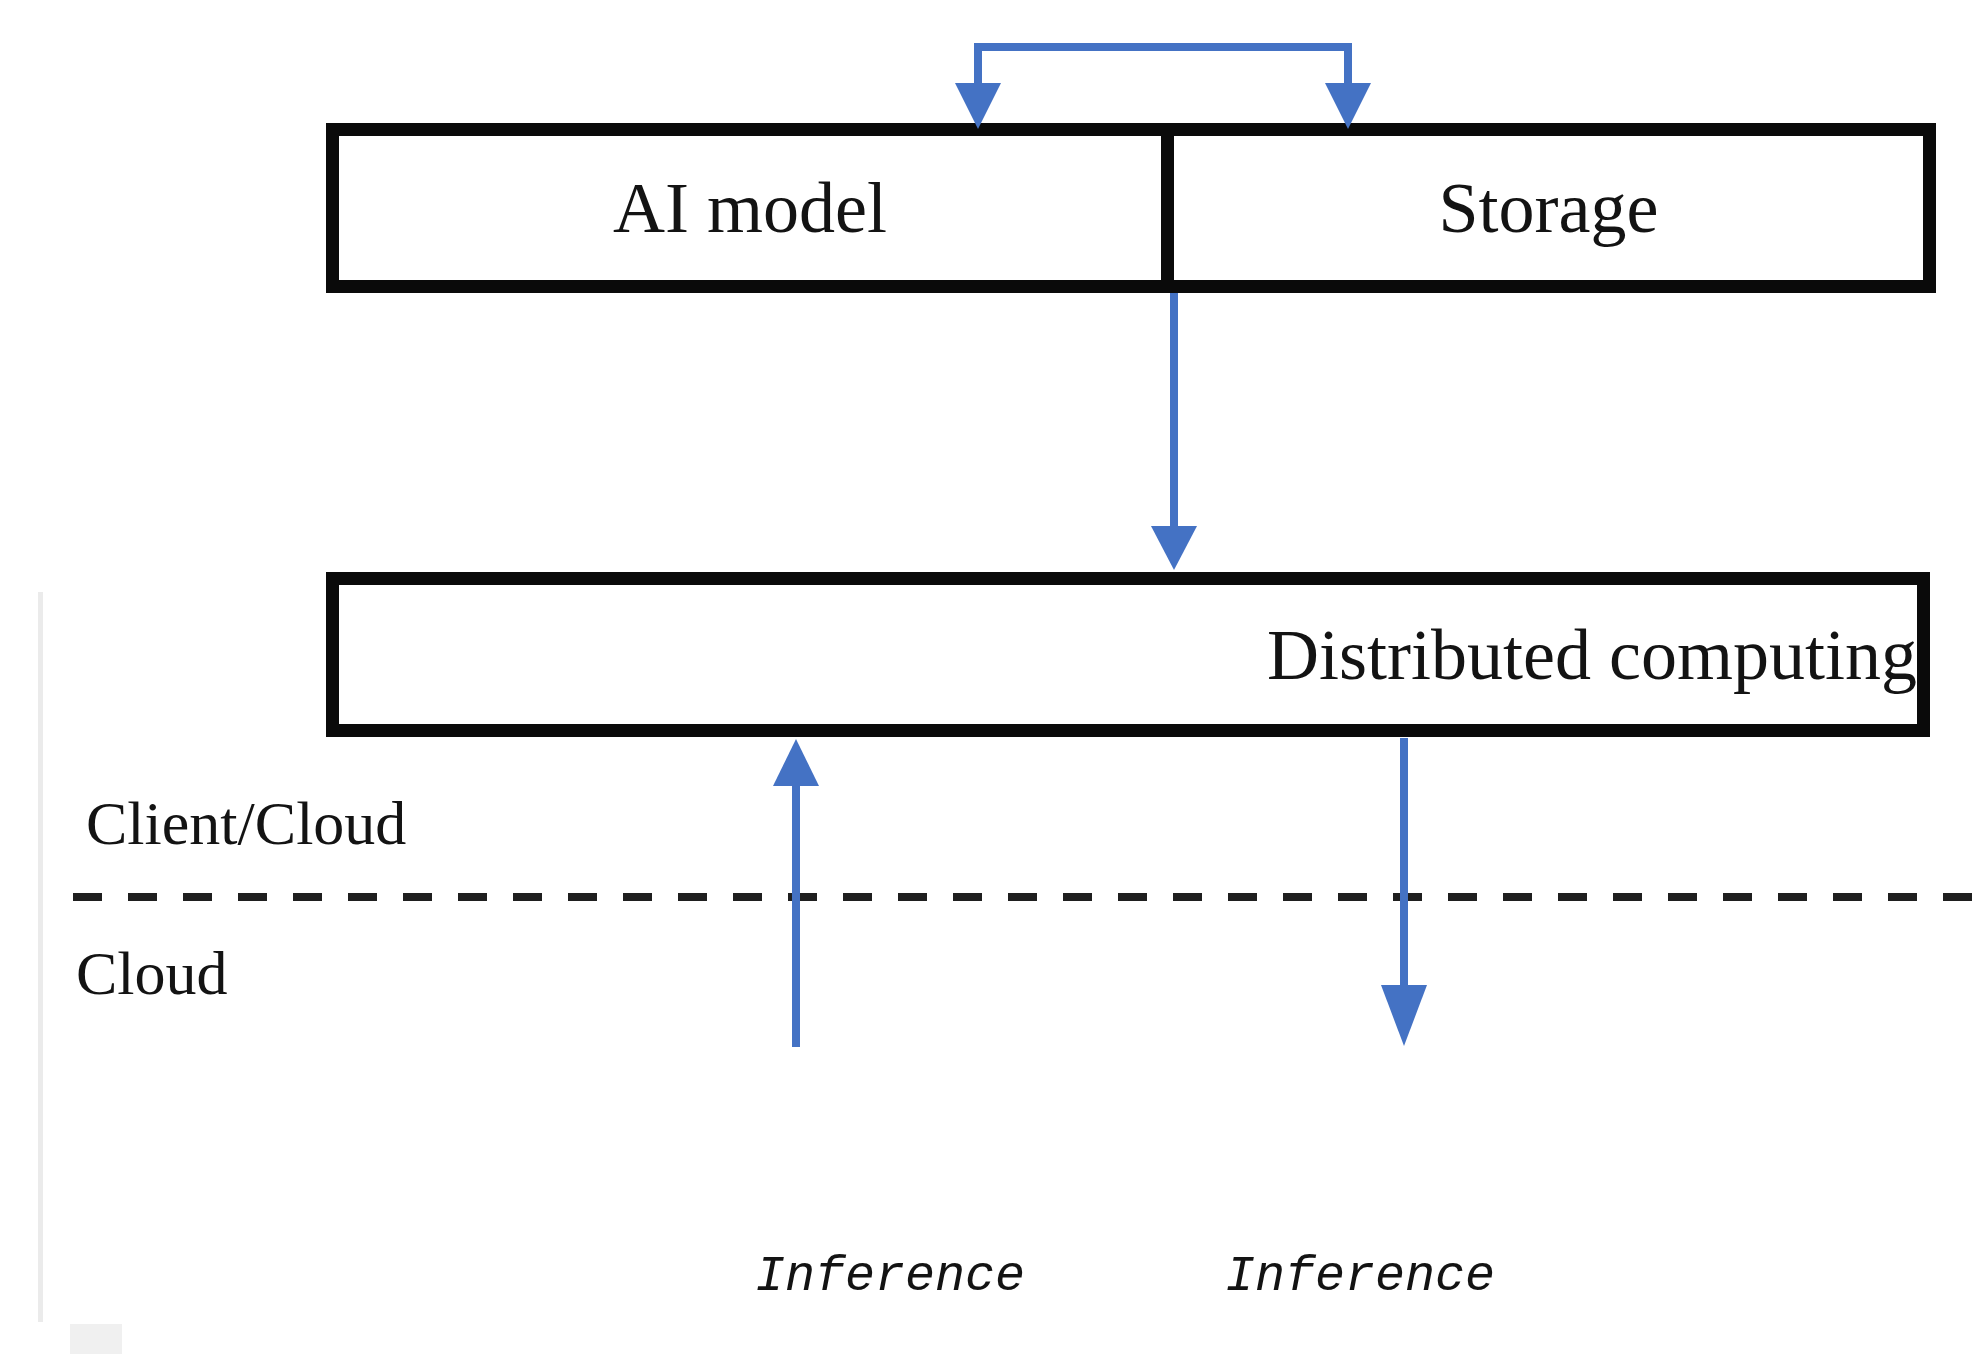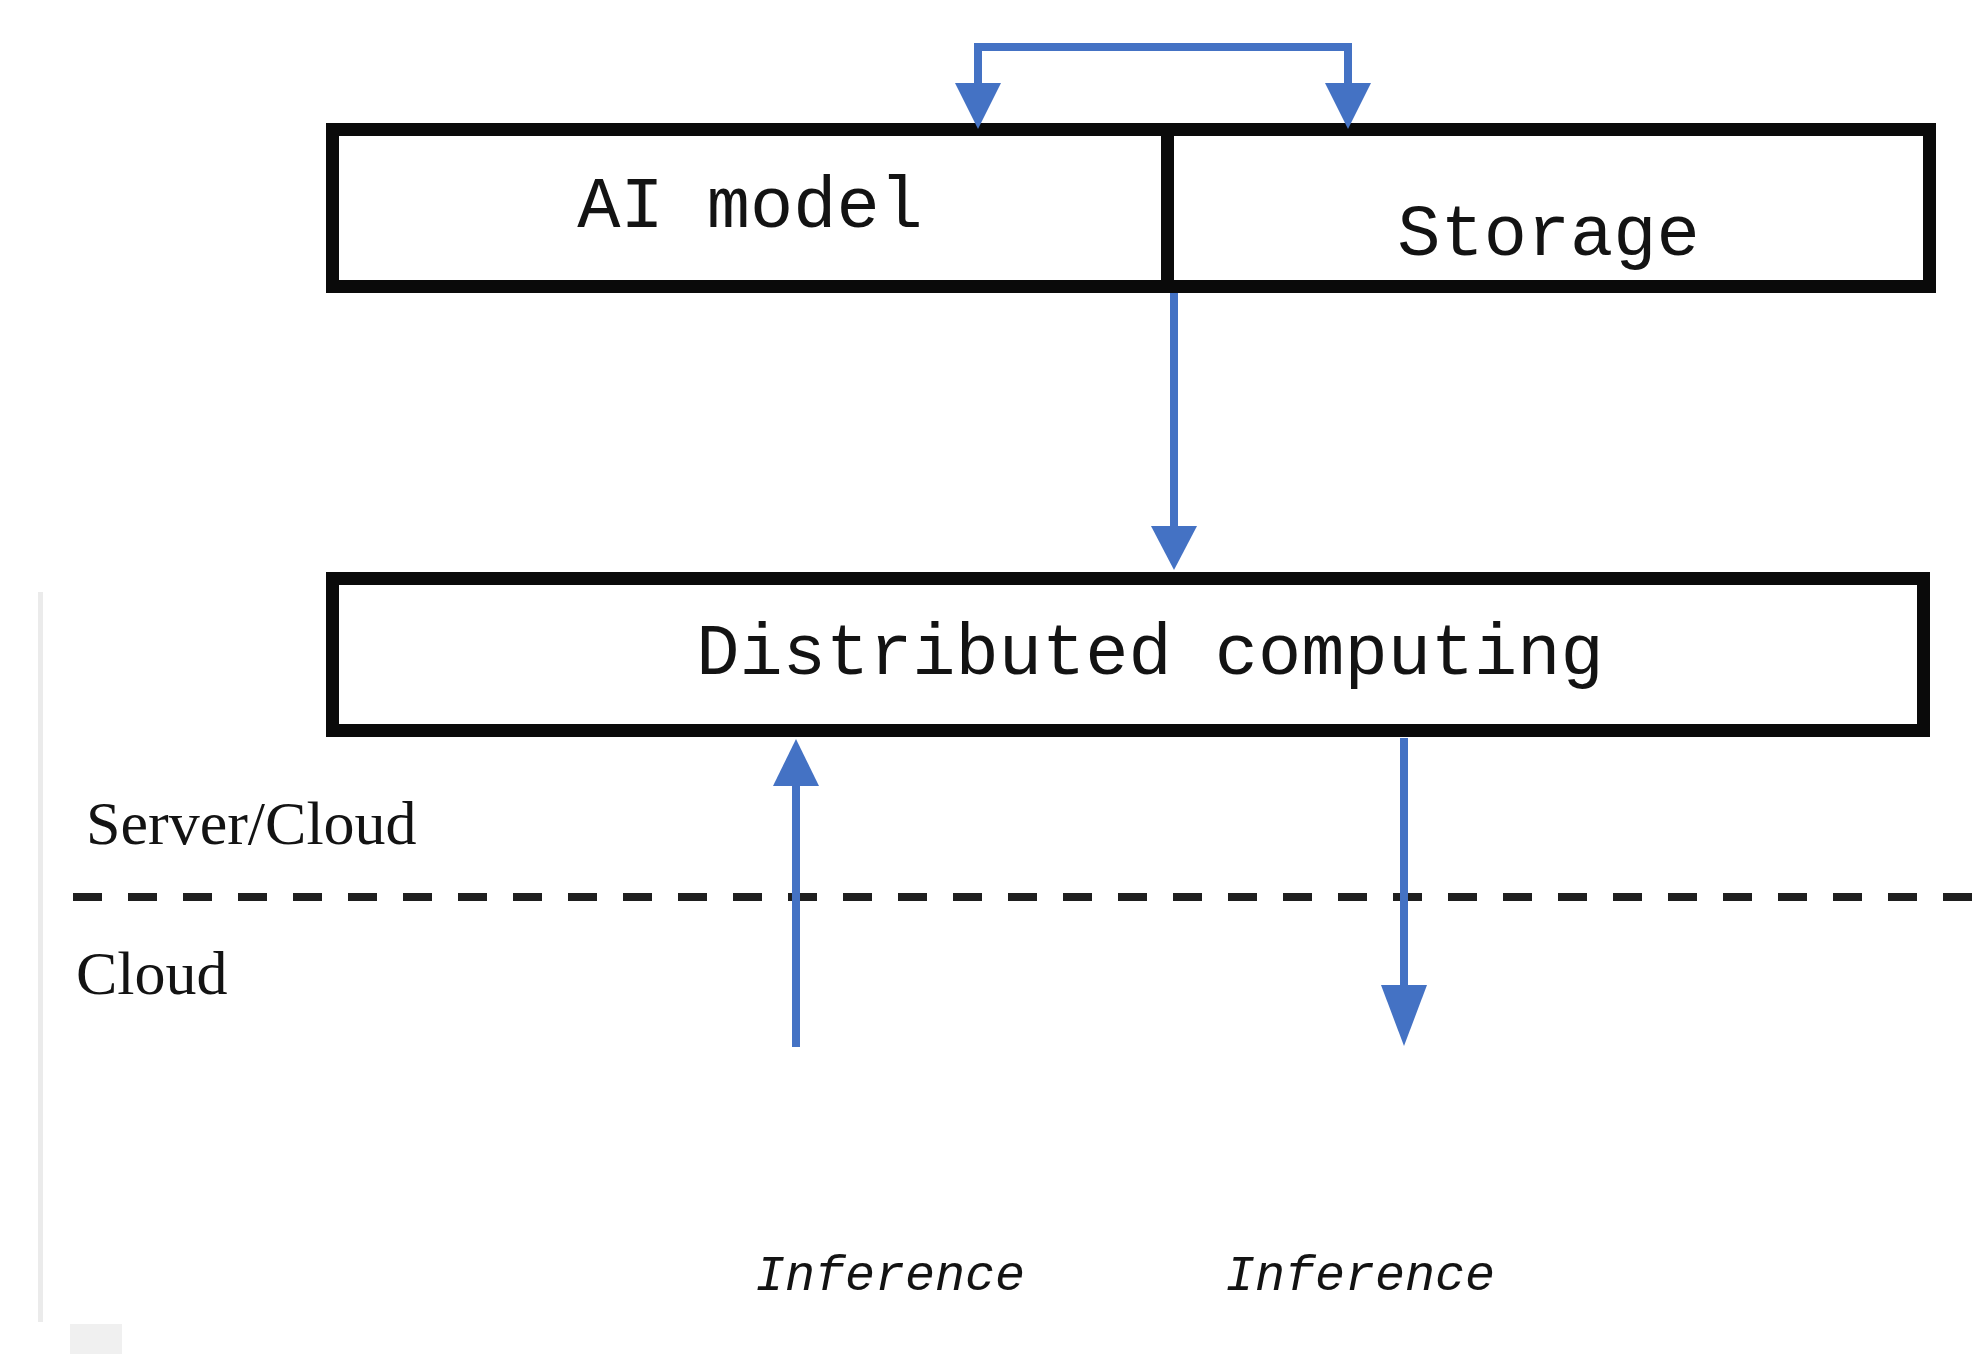--- a/index.html
+++ b/index.html
@@ -22,41 +22,40 @@
     color: var(--text);
   }
 
   
   .node {
     position: absolute;
     background: var(--bg);
     border: 13px solid var(--border);
     display: flex;
     align-items: center;
-    justify-content: center;
-    font-family: Liberation Mono, monospace;
+    justify-content: flex-end;
   }
   .node-label {
     font-size: 72px;
     line-height: 1;
     white-space: nowrap;
     color: var(--text);
   }
 
   .combo-row {
     left: 326px; top: 123px;
     width: 1610px; height: 170px;
     padding: 0; display: flex; align-items: stretch;
   }
   .combo-cell {
     display: flex; align-items: center; justify-content: center;
     height: 100%;
   }
   .cell-ai { width: 835px; border-right: 13px solid var(--border); }
-  .cell-storage { flex: 1; margin-top: 28px; }
+  .cell-storage { flex: 1; }
 
   .node-dc   { left: 326px;  top: 572px;  width: 1604px; height: 165px; padding-left: 44px; }
   .node-user { left: 366px;  top: 1048px; width: 1584px; height: 165px; }
 
   
   .zone-label {
     position: absolute;
     font-size: 62px;
     line-height: 1;
     white-space: nowrap;
@@ -132,21 +131,21 @@
     <div class="combo-cell cell-storage">
       <span class="node-label">Storage</span>
     </div>
   </div>
 
   <div class="node node-dc">
     <span class="node-label">Distributed computing</span>
   </div>
 
 
-  <div class="zone-label zone-server">Server/Cloud</div>
+  <div class="zone-label zone-server">Client/Cloud</div>
   <div class="zone-label zone-client">Cloud</div>
 
   <div class="edge-label edge-inference">Inference</div>
   <div class="edge-label edge-projection">Inference</div>
 
   <svg class="arrows" viewBox="0 0 1976 1367" xmlns="http://www.w3.org/2000/svg">
 
     <g>
       <path class="arrow-line" d="M 978 86 L 978 47 L 1348 47 L 1348 86"></path>
       <polygon class="arrow-head" points="955,83 1001,83 978,129"></polygon>

